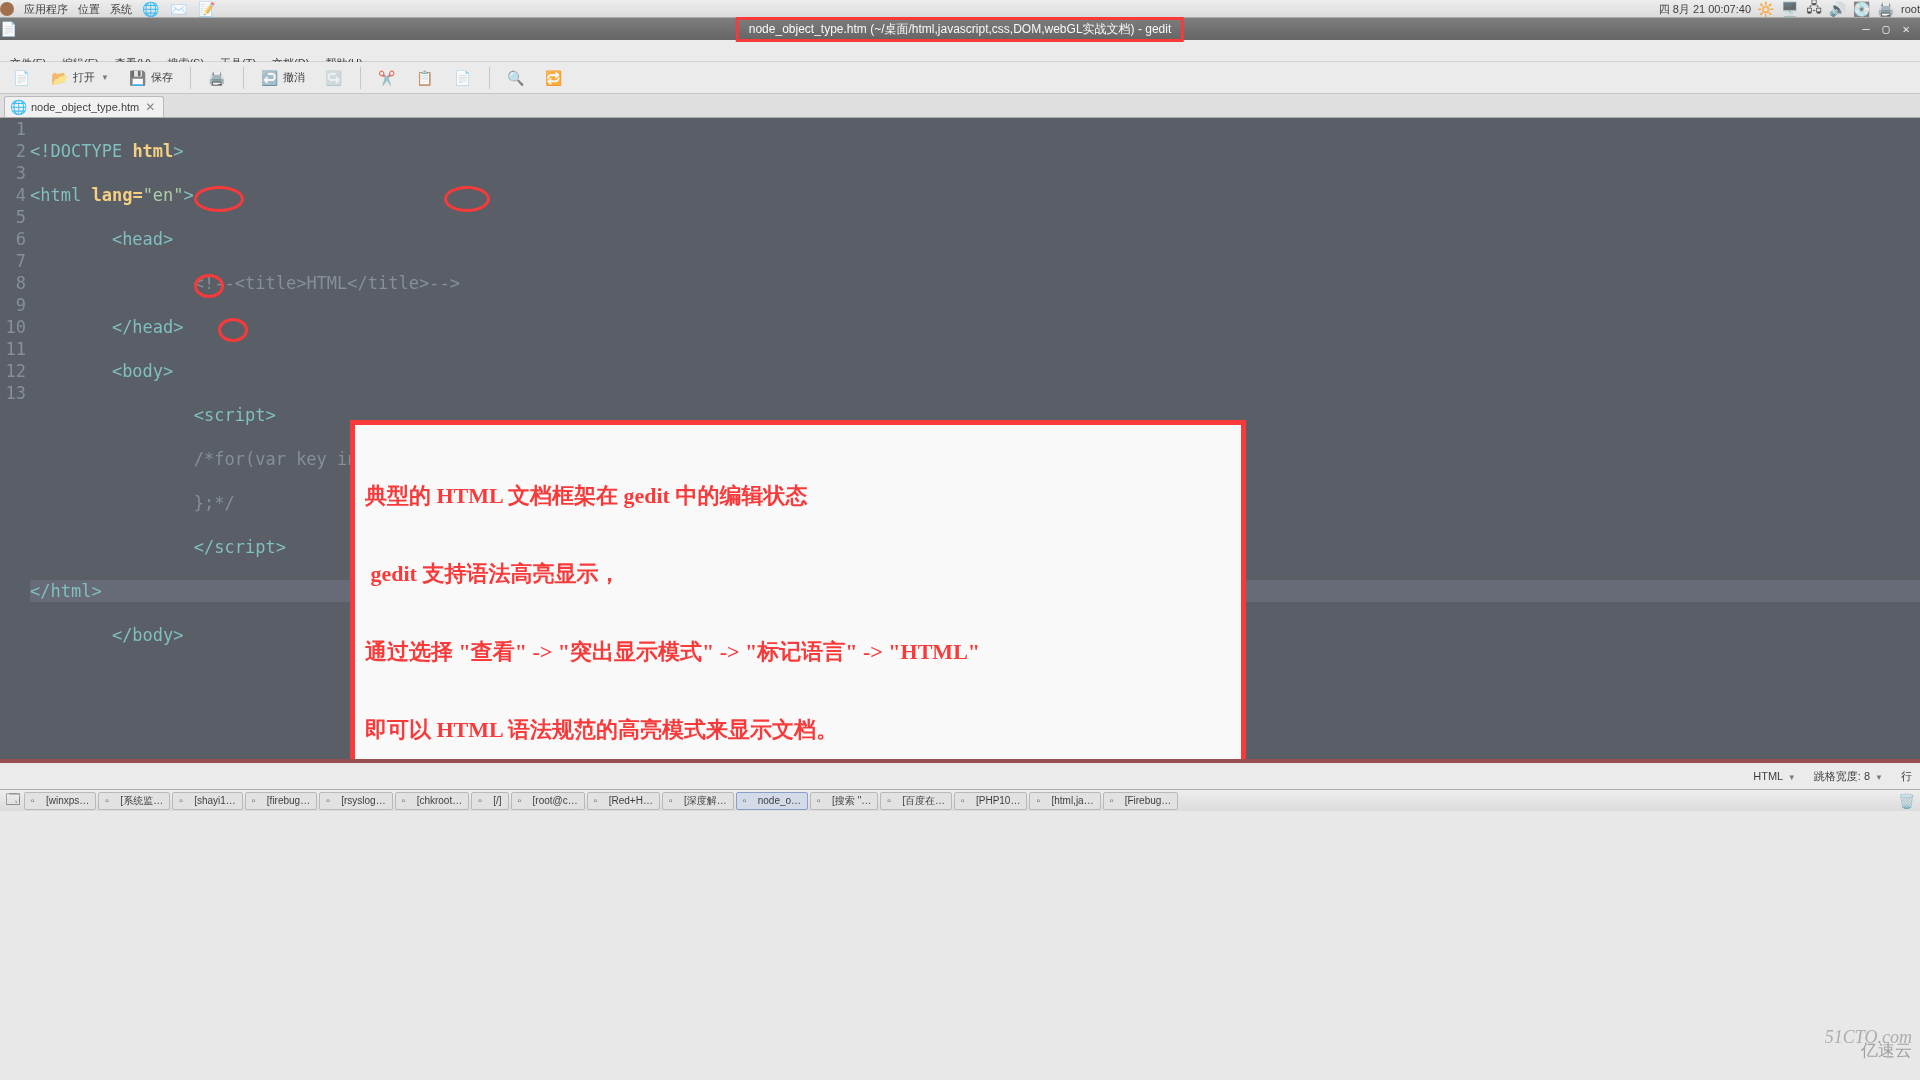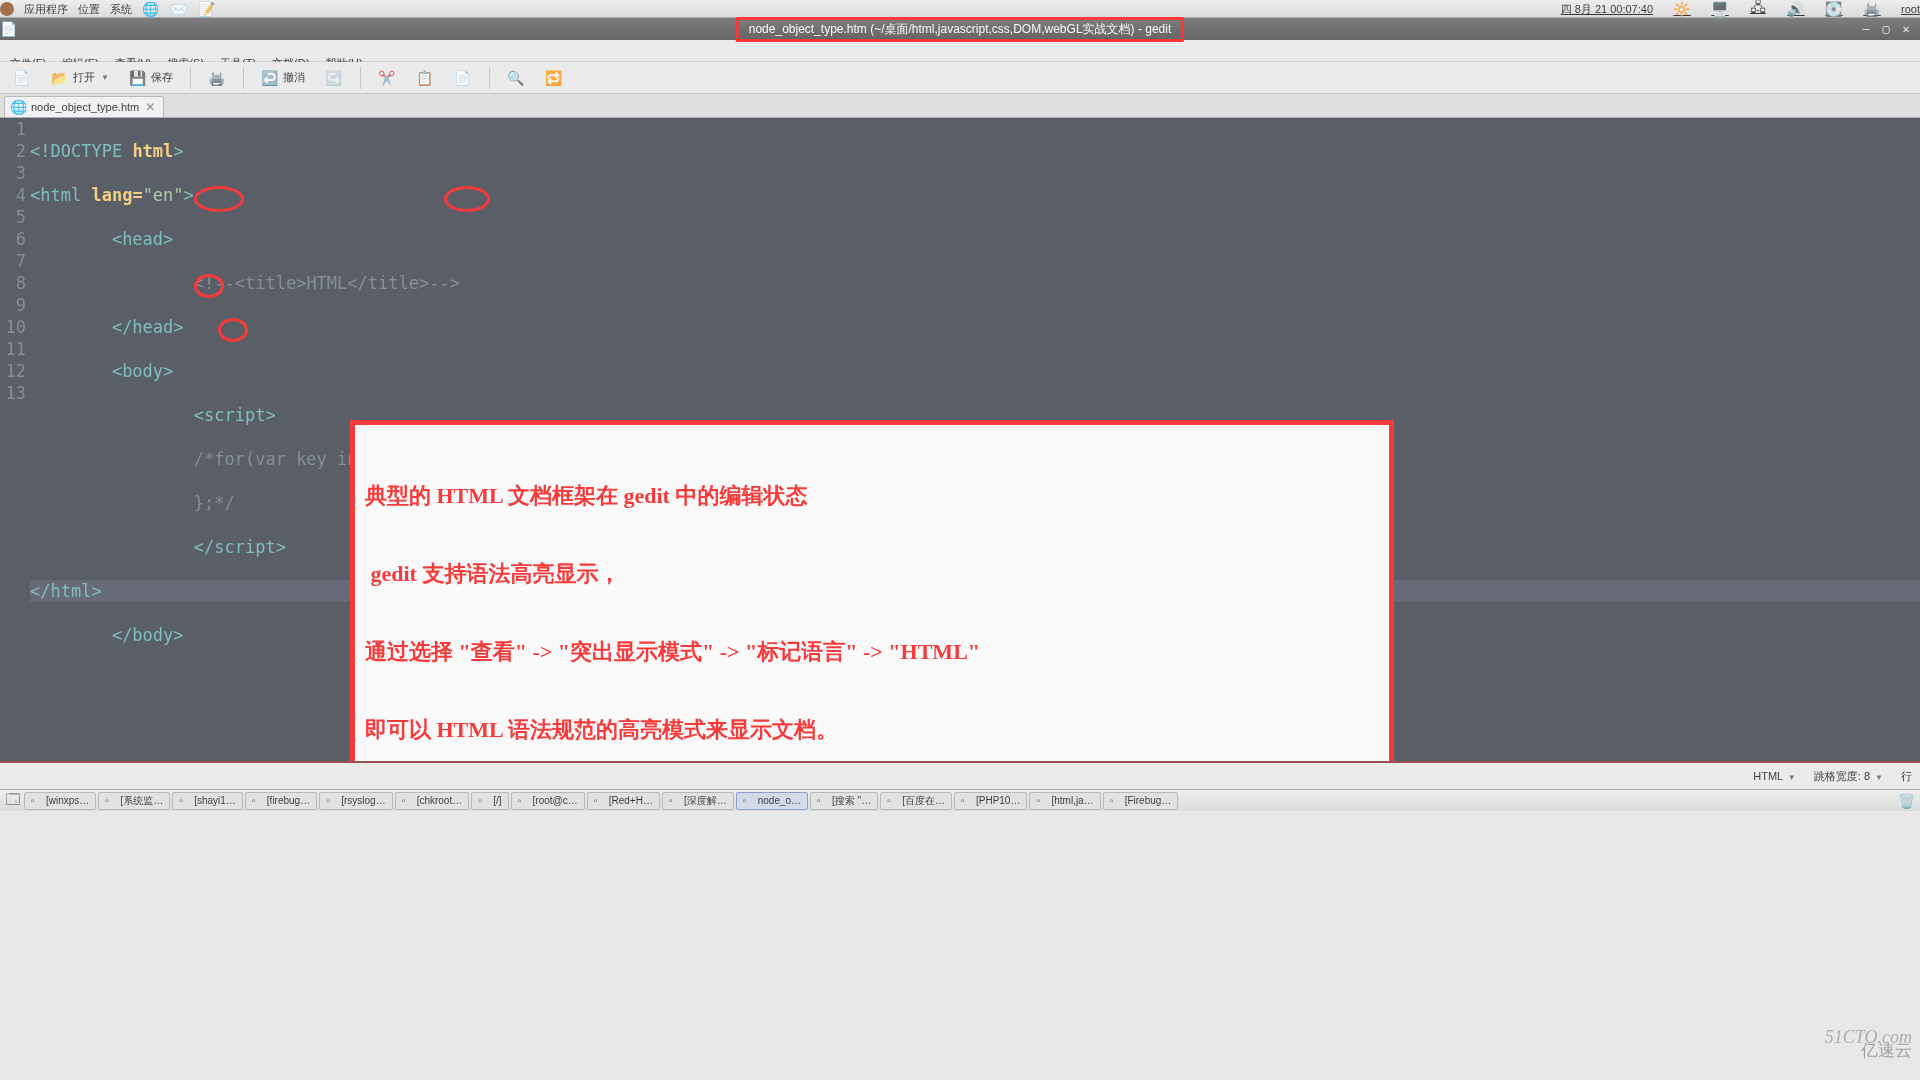--- a/index.html
+++ b/index.html
@@ -1,21 +1,21 @@
 <!DOCTYPE html>
 <html><head>
 <meta charset="utf-8">
 <style>
 * { margin: 0; padding: 0; box-sizing: border-box; }
 body { font-family: sans-serif; font-size: 11px; background: #e8e8e8; width: 1920px; height: 1080px; overflow: hidden; opacity: 0.75; position: relative; }
 
 
 .gnome-panel { height: 18px; background: linear-gradient(#f0f0f0,#d8d8d8); display: flex; align-items: flex-start; padding: 0 0; border-bottom: 1px solid #999; font-size: 11px; }
 .gnome-panel .left { display: flex; align-items: center; gap: 10px; }
-.gnome-panel .right { margin-left: auto; display: flex; align-items: center; gap: 20px; text-decoration: underline; }
+.gnome-panel .right { margin-left: auto; display: flex; align-items: center; gap: 6px; }
 .footprint { width: 14px; height: 14px; background: #8a4a1a; border-radius: 50%; display: inline-block; }
 
 
 .gedit-window { height: 771px; display: flex; flex-direction: column; background: #e6e6e6; }
 .titlebar { height: 22px; background: linear-gradient(#5a5a5a,#3a3a3a); color: #fff; display: flex; align-items: center; font-size: 12px; position: relative; }
 .titlebar .win-controls { margin-left: auto; display: flex; gap: 4px; padding-right: 6px; font-family: monospace; }
 .win-btn { width: 16px; height: 14px; display: flex; align-items: center; justify-content: center; color: #eee; }
 
 .red-box-title { position: absolute; left: 50%; transform: translateX(-50%); border: 3px solid red; padding: 1px 10px; }
 
@@ -49,21 +49,21 @@
 .str { color: #99c794; }
 .cmt { color: #65737e; }
 
 
 .circle { position: absolute; border: 3px solid red; border-radius: 50%; pointer-events: none; }
 
 
 .annotation { position: absolute; border: 5px solid red; background: #fff; color: red; font-family: "SimSun","宋体",serif; font-size: 22px; line-height: 26px; padding: 6px 10px; font-weight: bold; }
 
 
-.statusbar { height: 22px; background: #ededed; border-top: 2px solid #7f1d1d; display: flex; align-items: center; padding: 13px 8px; gap: 16px; font-size: 11px; }
+.statusbar { height: 22px; background: #ededed; border-top: 4px solid #7f1d1d; display: flex; align-items: center; padding: 13px 8px; gap: 16px; font-size: 11px; }
 .statusbar .right { margin-left: auto; display: flex; gap: 18px; align-items: center; }
 
 
 .taskbar { height: 22px; background: linear-gradient(#f0f0f0,#d8d8d8); display: flex; align-items: center; padding: 0 4px; gap: 2px; border-top: 1px solid #999; font-size: 11px; }
 .task { background: #e0e0e0; border: 1px solid #aaa; border-radius: 2px; padding: 1px 6px; display: flex; align-items: center; gap: 3px; font-size: 10px; max-width: 82px; overflow: hidden; white-space: nowrap; }
 .task.active { background: #cdd6e8; border-color: #6a8ac0; }
 .task .ticon { width: 12px; height: 12px; }
 
 
 .watermark1 { position: absolute; right: 8px; bottom: 32px; color: #999; font-size: 18px; font-style: italic; font-family: Georgia, serif; pointer-events: none; }
@@ -197,21 +197,21 @@
 <div class="code-line hl-line"><span class="tag">&lt;/html&gt;</span></div>
 <div class="code-line">        <span class="tag">&lt;/body&gt;</span></div>
 
       
       <div class="circle" style="left:164px; top:68px; width:50px; height:26px;"></div>
       <div class="circle" style="left:414px; top:68px; width:46px; height:26px;"></div>
       <div class="circle" style="left:164px; top:156px; width:30px; height:24px;"></div>
       <div class="circle" style="left:188px; top:200px; width:30px; height:24px;"></div>
 
       
-      <div class="annotation" style="left:320px; top:302px; width:1044px;">
+      <div class="annotation" style="left:320px; top:302px; width:896px;">
         <div>典型的 HTML 文档框架在 gedit 中的编辑状态</div>
         <div> gedit 支持语法高亮显示，</div>
         <div>通过选择 "查看" -&gt; "突出显示模式" -&gt; "标记语言" -&gt; "HTML"</div>
         <div>即可以 HTML 语法规范的高亮模式来显示文档。</div>
       </div>
     </div>
   </div>
 
   <div class="statusbar">
     <div class="right">

